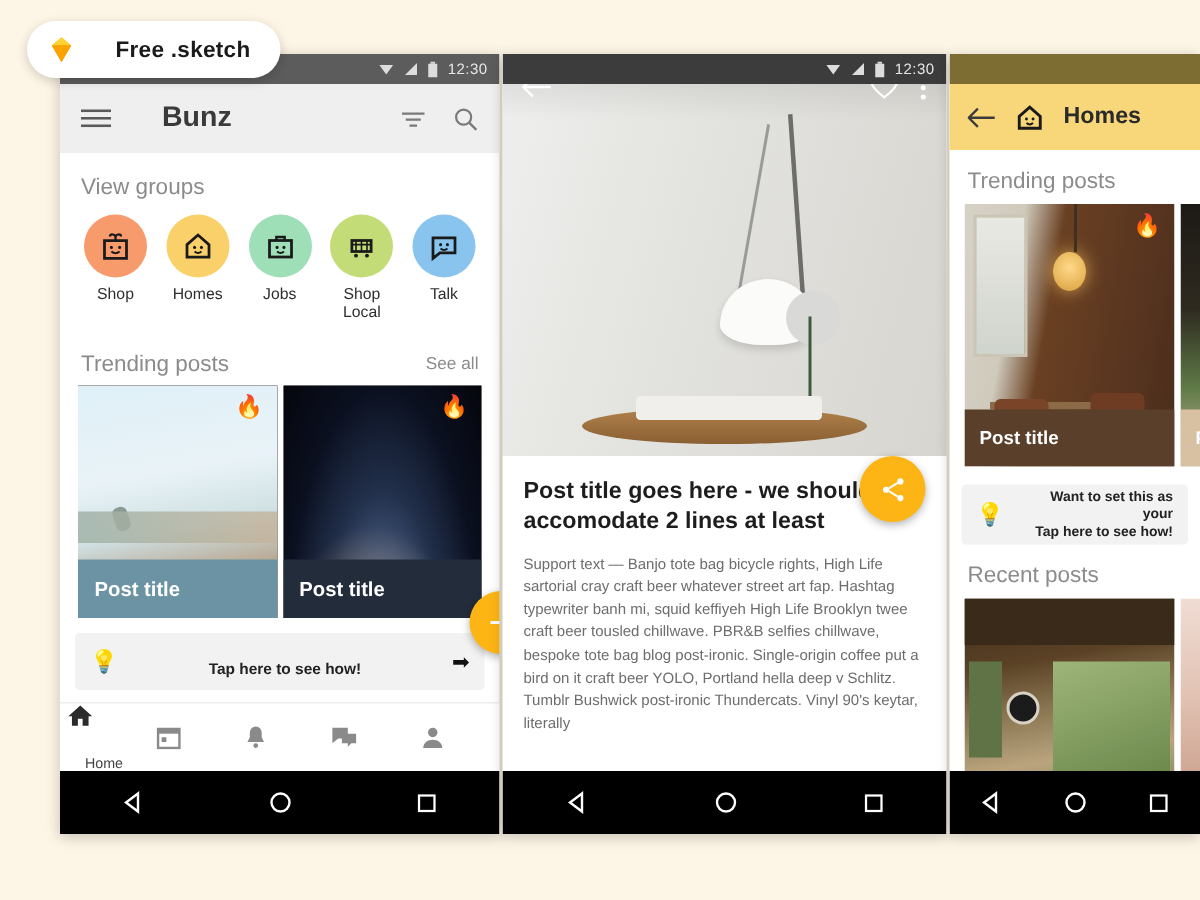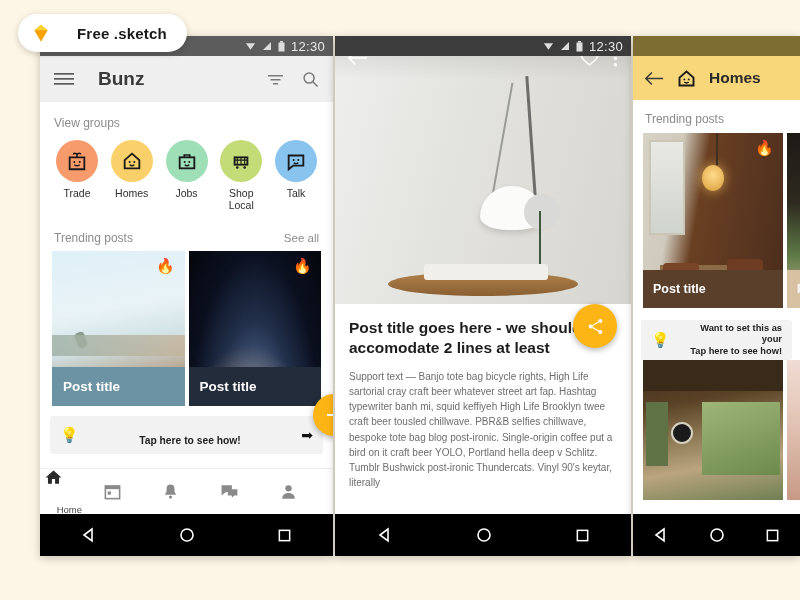--- a/index.html
+++ b/index.html
@@ -30,35 +30,35 @@
   #phone2{ left:335px; width:296px; height:520px; }
   #phone3{ left:633px; width:167px; height:520px; }
 
   .statusbar{
     height:20px; background:#5c5c5c; color:#e8e8e8;
     display:flex; align-items:center; justify-content:flex-end;
     gap:6px; padding:0 8px; font-size:10px;
   }
   .statusbar.dark{ background:#3c3c3c; }
   .statusbar.olive{ background:#7d6d33; }
-  .sb-time{ font-size:13px; letter-spacing:.3px;}
+  .sb-time{ font-size:10px; letter-spacing:.3px;}
 
   
   .toolbar1{
     height:46px; background:#efefef;
     display:flex; align-items:center; padding:0 14px; gap:14px;
   }
-  .app-title{ font-size:19px; font-weight:bold; color:#3a3a3a; margin-left:10px; flex:1;}
+  .app-title{ font-size:19px; font-weight:bold; color:#3a3a3a; margin-left:20px; flex:1;}
   .tb-icons{ display:flex; align-items:center; gap:18px; }
 
   .section-row{
     display:flex; align-items:center; justify-content:space-between;
     padding:14px 14px 6px 14px;
   }
-  .section-label{ font-size:12px; color:#8b8b8b; }
+  .section-label{ font-size:15px; color:#8b8b8b; }
   .see-all{ font-size:11.5px; color:#8b8b8b; }
 
   
   .groups{ display:flex; justify-content:space-between; padding:4px 12px 6px 12px;}
   .group{ width:50px; text-align:center; }
   .g-circle{
     width:42px;height:42px;border-radius:50%;margin:0 auto 5px auto;
     display:flex;align-items:center;justify-content:center;
   }
   .g-label{ font-size:10.5px; color:#2d2d2d; }
@@ -207,21 +207,21 @@
     <div class="group">
       <div class="g-circle" style="background:#f89b6c">
         <svg width="22" height="22" viewBox="0 0 24 24">
             <path d="M4 8h16v13H4z" fill="none" stroke="#1a1a1a" stroke-width="2"></path>
             <path d="M12 8V5M12 5c-1-2-4-2-4 0M12 5c1-2 4-2 4 0" fill="none" stroke="#1a1a1a" stroke-width="1.7"></path>
             <circle cx="9" cy="13" r="1.1" fill="#1a1a1a"></circle>
             <circle cx="15" cy="13" r="1.1" fill="#1a1a1a"></circle>
             <path d="M9 16q3 2.5 6 0" fill="none" stroke="#1a1a1a" stroke-width="1.5"></path>
           </svg>
       </div>
-      <div class="g-label">Trade</div>
+      <div class="g-label">Shop</div>
     </div>
     <div class="group">
       <div class="g-circle" style="background:#fad06a">
         <svg width="22" height="22" viewBox="0 0 24 24">
             <path d="M4 11 L12 4 L20 11 V20 H4 Z" fill="none" stroke="#1a1a1a" stroke-width="2"></path>
             <circle cx="9.5" cy="13" r="1.1" fill="#1a1a1a"></circle>
             <circle cx="14.5" cy="13" r="1.1" fill="#1a1a1a"></circle>
             <path d="M9.5 16q2.5 2.2 5 0" fill="none" stroke="#1a1a1a" stroke-width="1.5"></path>
           </svg>
       </div>
@@ -491,20 +491,23 @@
   </div>
 
   <div class="tipbanner" style="margin:12px 8px 0 8px;height:40px;">
     <span class="bulb">💡</span>
     <span class="tiptext" style="text-align:right;font-size:9.3px;">
       <span>Want to set this as your</span><br>
       <span>Tap here to see how!</span>
     </span>
   </div>
 
+  <div class="section-row" style="padding:12px 12px 7px 12px;">
+    <span class="section-label">Recent posts</span>
+  </div>
 
   <div class="p3-cards p3-recent">
     <div class="p3-card" style="height:140px;">
       <div class="img" style="position:absolute;inset:0;background:linear-gradient(170deg,#3a2a1c 0%,#5b4226 30%,#8d7a55 52%,#b9a47e 72%,#6f7f52 100%);">
         <div style="position:absolute;left:0;top:0;width:100%;height:22%;background:linear-gradient(180deg,#2e2014,#4a3venue);background:#3a2a1a;"></div>
         <div style="position:absolute;left:42%;top:30%;width:56%;height:52%;background:linear-gradient(160deg,#9fb57a,#6d8a4d);"></div>
         <div style="position:absolute;left:20%;top:44%;width:22px;height:22px;border-radius:50%;background:#1b1b1b;border:2px solid #d8d2c4;"></div>
         <div style="position:absolute;left:2%;top:30%;width:16%;height:46%;background:#5f7347;"></div>
       </div>
     </div>

